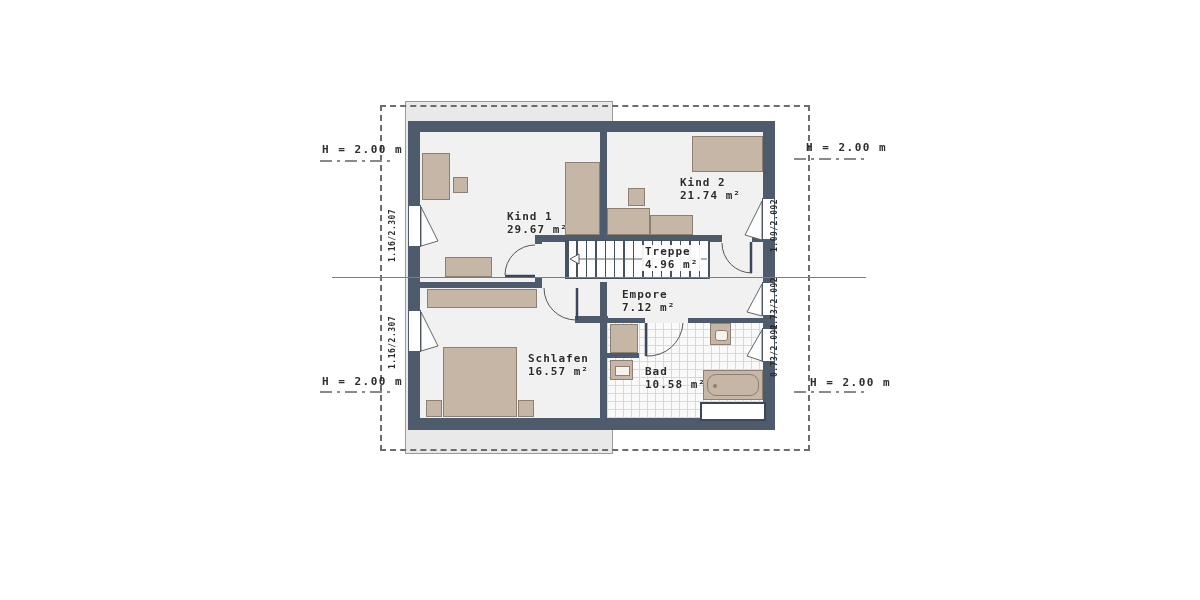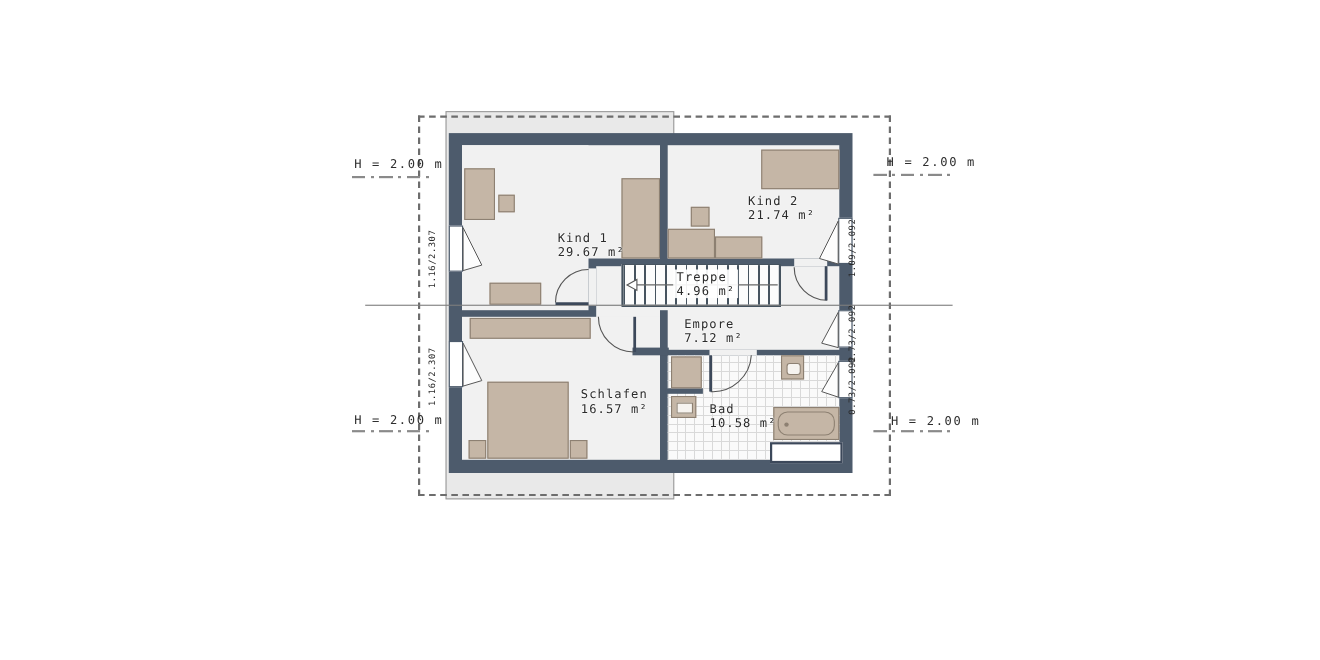--- a/index.html
+++ b/index.html
@@ -1,17 +1,17 @@
 <!DOCTYPE html>
 <html><head>
 <meta charset="utf-8">
 <style>
   html,body{margin:0;padding:0;background:#fff;}
   .canvas{position:relative;width:1200px;height:500px;background:#ffffff;overflow:hidden;
-          font-family:"DejaVu Sans Mono","Liberation Mono",monospace;}
+          font-family:"DejaVu Sans Mono","Liberation Mono",monospace;font-weight:bold;}
   .abs{position:absolute;}
   
   .gray-band{background:#e9e9e9;border:1px solid #9a9a9a;z-index:1;}
   .dashed-rect{border:2px dashed #6d6d6d;z-index:2;}
   .dashdot{height:2px;z-index:3;
      background:repeating-linear-gradient(90deg,#8a8a8a 0 12px,transparent 12px 17px,#8a8a8a 17px 20px,transparent 20px 25px);}
   .h-label{font-size:11px;letter-spacing:1.5px;color:#2e2e2e;white-space:nowrap;z-index:3;}
   .section-line{height:1px;background:#7d7d7d;z-index:8;}
   
   .wall-base{background:#4d5b6c;z-index:4;}
@@ -68,21 +68,21 @@
 
   <div class="abs floor" style="left:535px;top:244px;width:7px;height:34px;"></div>
   <div class="abs floor" style="left:722px;top:235px;width:30px;height:7px;"></div>
   <div class="abs floor" style="left:645px;top:318px;width:43px;height:5px;"></div>
 
   <div class="abs stub" style="left:575px;top:316px;width:33px;height:7px;"></div>
   <div class="abs stub" style="left:600px;top:282px;width:7px;height:41px;"></div>
   <div class="abs stub" style="left:605px;top:353px;width:34px;height:5px;"></div>
 
   <div class="abs stairs" style="left:565px;top:240px;width:145px;height:39px;"></div>
-  <div class="abs room-label treppe-label" style="left:612px;top:245px;">
+  <div class="abs room-label treppe-label" style="left:642px;top:245px;">
     <div>Treppe</div>
     <div>4.96 m²</div>
   </div>
 
   <div class="abs window-niche" style="left:408px;top:205px;width:13px;height:42px;"></div>
   <div class="abs window-niche" style="left:408px;top:310px;width:13px;height:42px;"></div>
   <div class="abs dim-label" style="left:397px;top:253px;">1.16/2.307</div>
   <div class="abs dim-label" style="left:397px;top:360px;">1.16/2.307</div>
 
   <div class="abs window-niche" style="left:762px;top:198px;width:13px;height:42px;"></div>

